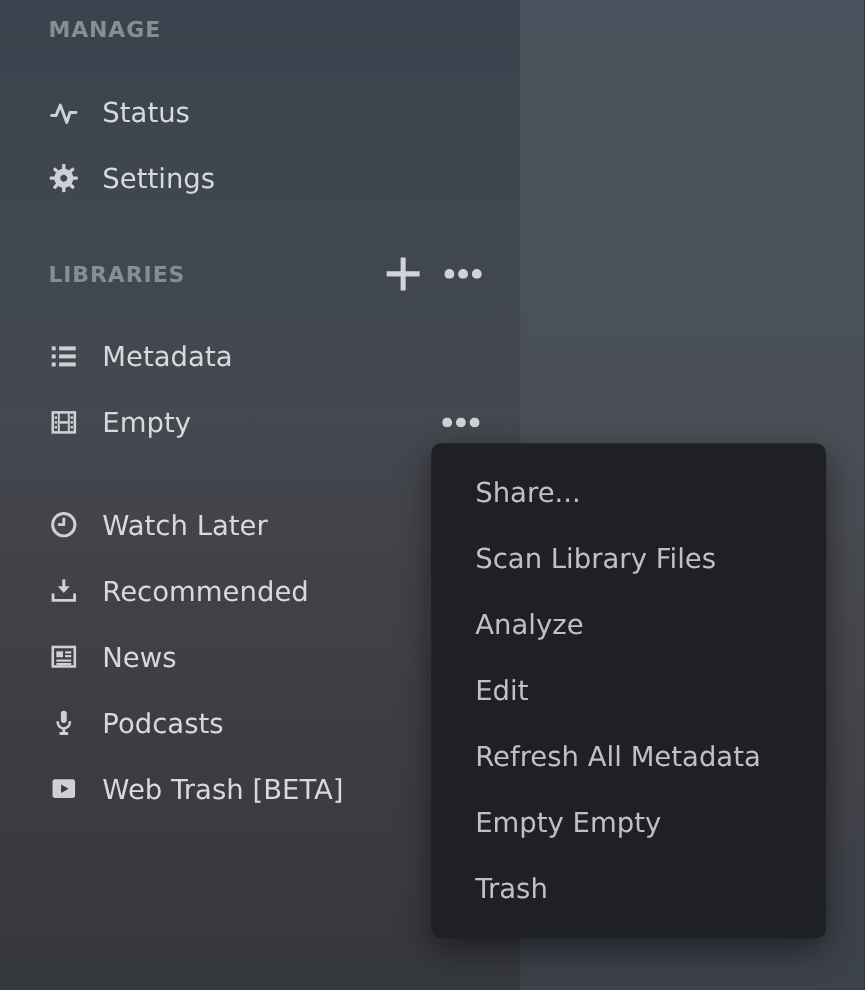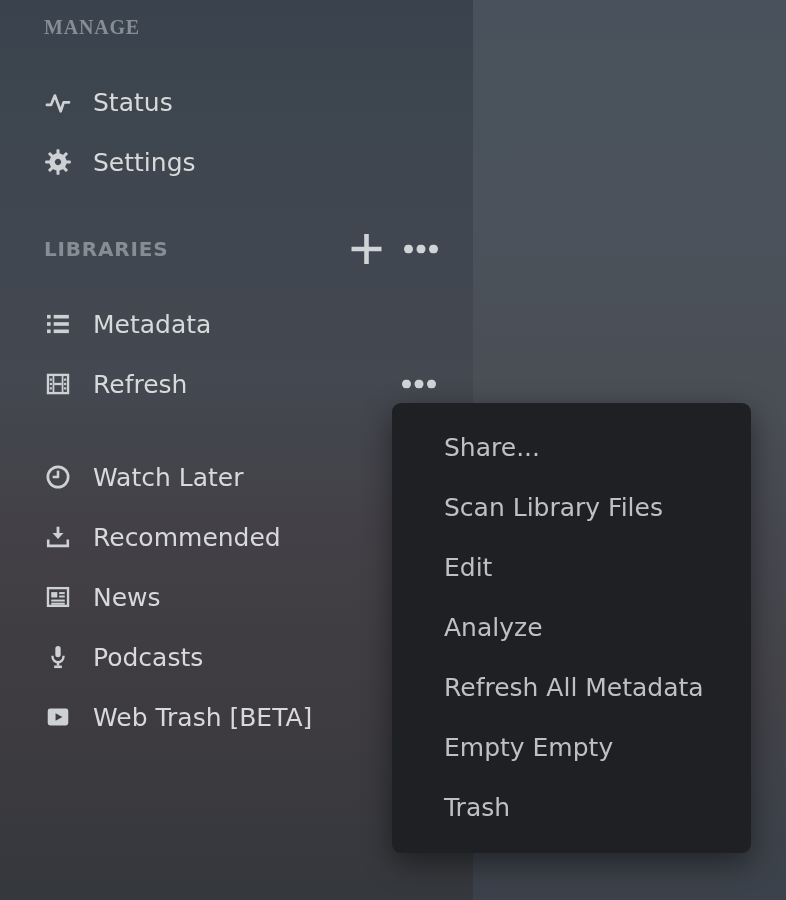--- a/index.html
+++ b/index.html
@@ -11,21 +11,21 @@
   .bg-main{
     position:absolute;inset:0;
     background:linear-gradient(180deg,#49525c 0%,#4b525b 25%,#4a4e55 45%,#47484f 62%,#434349 78%,#3b424b 100%);
   }
   .bg-sidebar{
     position:absolute;left:0;top:0;width:473px;height:900px;
     background:linear-gradient(180deg,#3a434d 0%,#404751 24%,#444850 42%,#434147 58%,#403d42 72%,#3b3a3f 86%,#35383d 100%);
   }
   .sidebar{position:absolute;left:0;top:0;width:473px;}
   .section-header{position:relative;height:24px;margin-top:45px;}
-  .section:first-child .section-header{margin-top:15px;font-family:Liberation Serif, serif;}
+  .section:first-child .section-header{margin-top:15px;}
   .section-label{
     position:absolute;left:44px;top:0;line-height:24px;
     font-size:20px;font-weight:bold;letter-spacing:0.8px;color:#868d94;
     white-space:nowrap;
   }
   .header-actions{
     position:absolute;left:350px;top:50%;transform:translateY(-50%);
     display:flex;align-items:center;gap:21px;
   }
   .icon-button{display:flex;align-items:center;justify-content:center;cursor:pointer;color:#d0d4d7;}
@@ -35,21 +35,21 @@
   .row-icon{width:28px;height:28px;display:flex;align-items:center;justify-content:center;color:#cdd1d4;flex:0 0 28px;}
   .row-icon svg{width:28px;height:28px;display:block;}
   .row-label{margin-left:21px;font-size:25px;color:#d7d9da;white-space:nowrap;}
   .row-more{position:absolute;left:402px;top:50%;transform:translateY(-50%);}
   .context-menu{
     position:absolute;left:392px;top:403px;width:359px;
     background:#1e2023;border-radius:9px;padding:15px 0;
     box-shadow:0 10px 30px rgba(0,0,0,0.45);
   }
   .menu-item{
-    height:60px;line-height:60px;padding-left:52px;
+    height:60px;line-height:60px;padding-left:40px;
     font-size:25px;color:#bec0c2;cursor:pointer;white-space:nowrap;
   }
 </style>
 </head>
 <body>
 
 <div class="stage">
   <div class="bg-main"></div>
   <div class="bg-sidebar"></div>
   <nav class="sidebar" id="sidebar">
@@ -131,21 +131,21 @@
                 <line x1="15.9" y1="4.2" x2="15.9" y2="19.8" stroke="currentColor" stroke-width="1.5"></line>
                 <rect x="8.8" y="11" width="6.4" height="2" fill="currentColor"></rect>
                 <rect x="4.9" y="7.3" width="1.9" height="1.9" fill="currentColor"></rect>
                 <rect x="4.9" y="11.05" width="1.9" height="1.9" fill="currentColor"></rect>
                 <rect x="4.9" y="14.8" width="1.9" height="1.9" fill="currentColor"></rect>
                 <rect x="17.2" y="7.3" width="1.9" height="1.9" fill="currentColor"></rect>
                 <rect x="17.2" y="11.05" width="1.9" height="1.9" fill="currentColor"></rect>
                 <rect x="17.2" y="14.8" width="1.9" height="1.9" fill="currentColor"></rect>
               </svg>
             </span>
-    <span class="row-label">Refresh</span>
+    <span class="row-label">Empty</span>
   <span class="row-more icon-button">
               <svg viewBox="0 0 34 9" width="34" height="9">
                 <circle cx="4.5" cy="4.5" r="4.5" fill="currentColor"></circle>
                 <circle cx="17" cy="4.5" r="4.5" fill="currentColor"></circle>
                 <circle cx="29.5" cy="4.5" r="4.5" fill="currentColor"></circle>
               </svg>
             </span>
           </div>
 </div>
   </section>
@@ -208,19 +208,19 @@
               </svg>
             </span>
     <span class="row-label">Web Trash [BETA]</span>
   </div>
 </div>
   </section>
 </nav>
   <div class="context-menu" id="context-menu">
       <div class="menu-item">Share...</div>
       <div class="menu-item">Scan Library Files</div>
+      <div class="menu-item">Analyze</div>
       <div class="menu-item">Edit</div>
-      <div class="menu-item">Analyze</div>
       <div class="menu-item">Refresh All Metadata</div>
       <div class="menu-item">Empty Empty</div>
       <div class="menu-item">Trash</div>
     </div>
 </div>
 
 </body></html>

